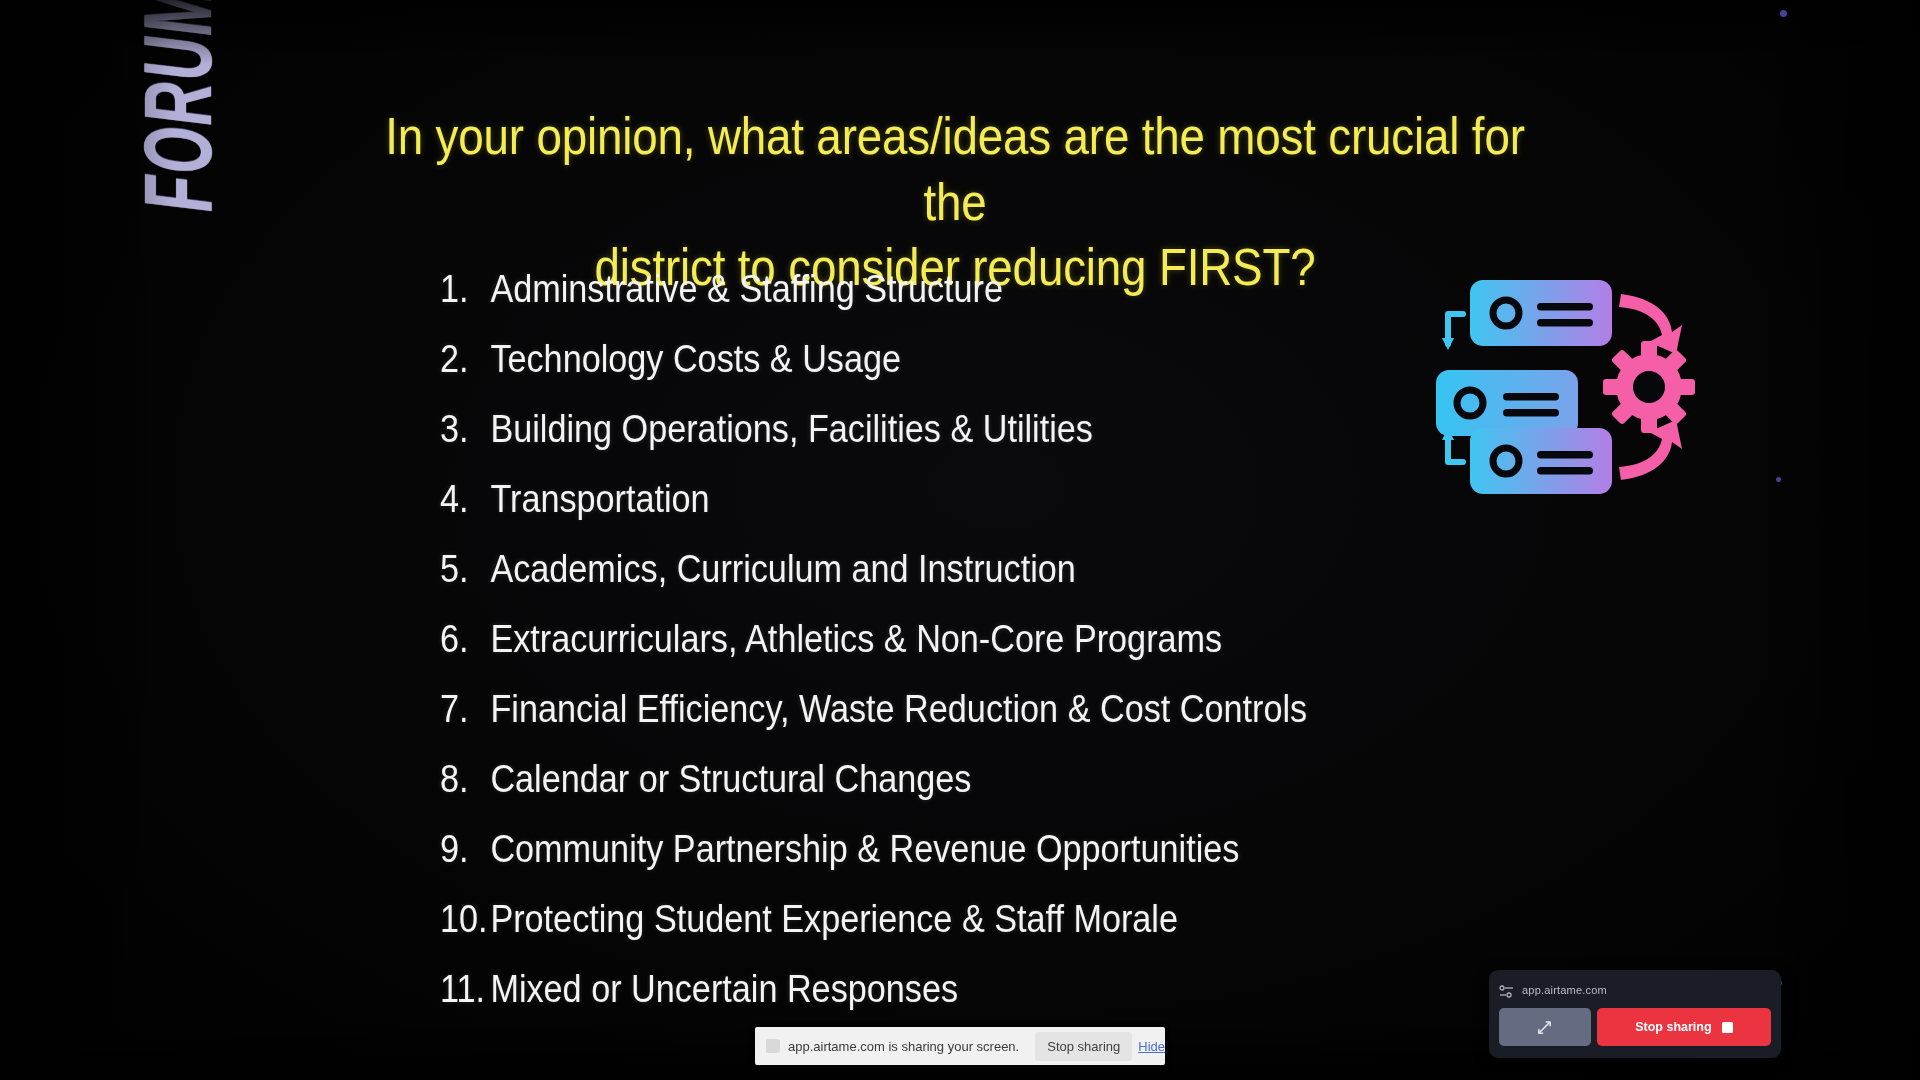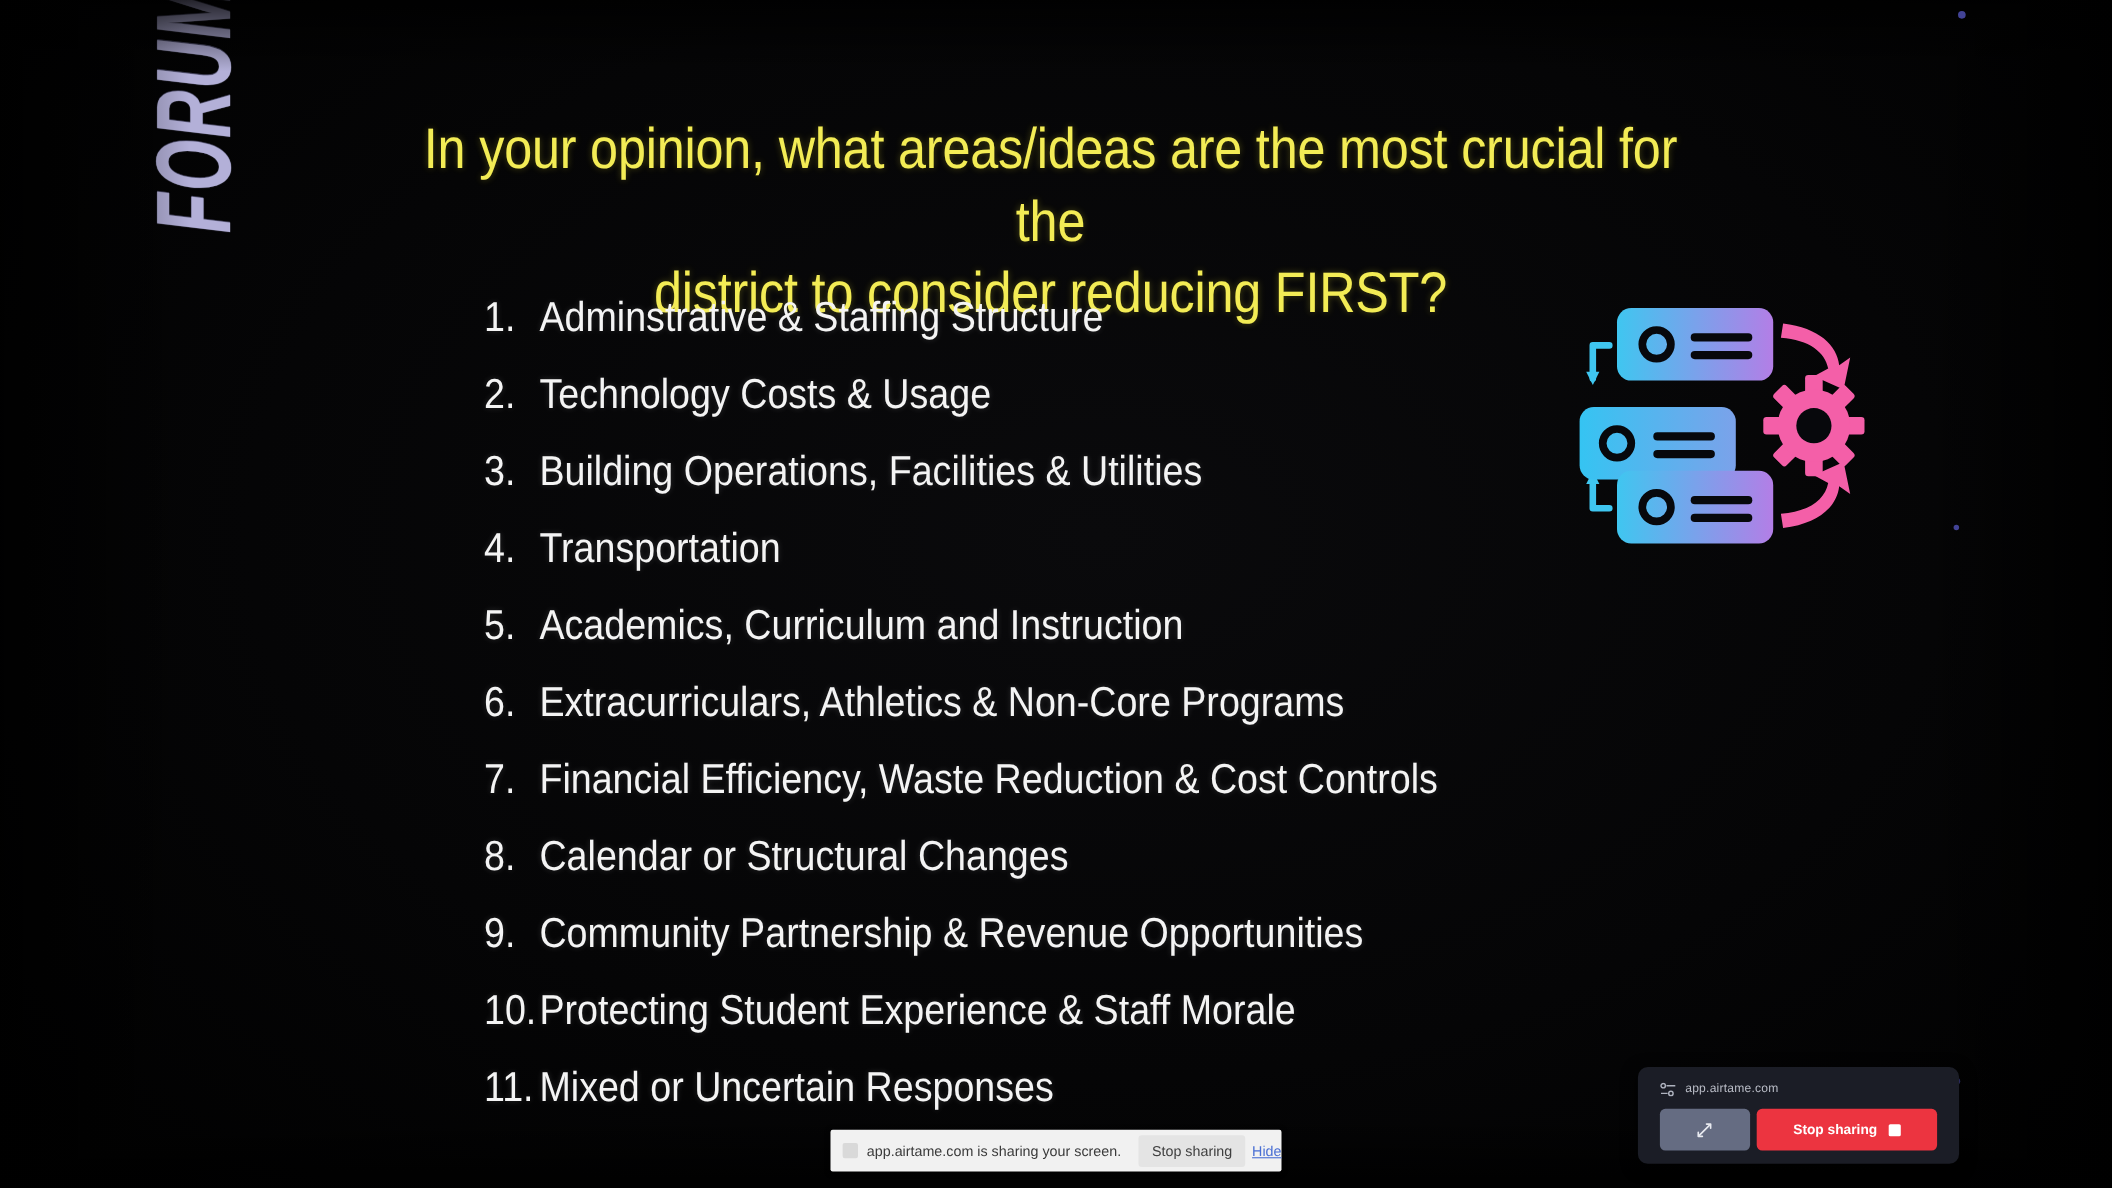--- a/index.html
+++ b/index.html
@@ -178,21 +178,21 @@
   
   #airtame-widget {
     position: absolute;
     left: 1489px;
     top: 970px;
     width: 292px;
     height: 88px;
     background: #1b1d26;
     border-radius: 9px;
     box-shadow: 0 3px 14px rgba(0,0,0,0.75);
-    padding: 9px 20px;
+    padding: 9px 10px;
     box-sizing: border-box;
     font-family: "Liberation Sans", sans-serif;
   }
   #airtame-widget-header {
     display: flex;
     align-items: center;
     height: 22px;
     margin-bottom: 7px;
   }
   #airtame-cast-icon {

